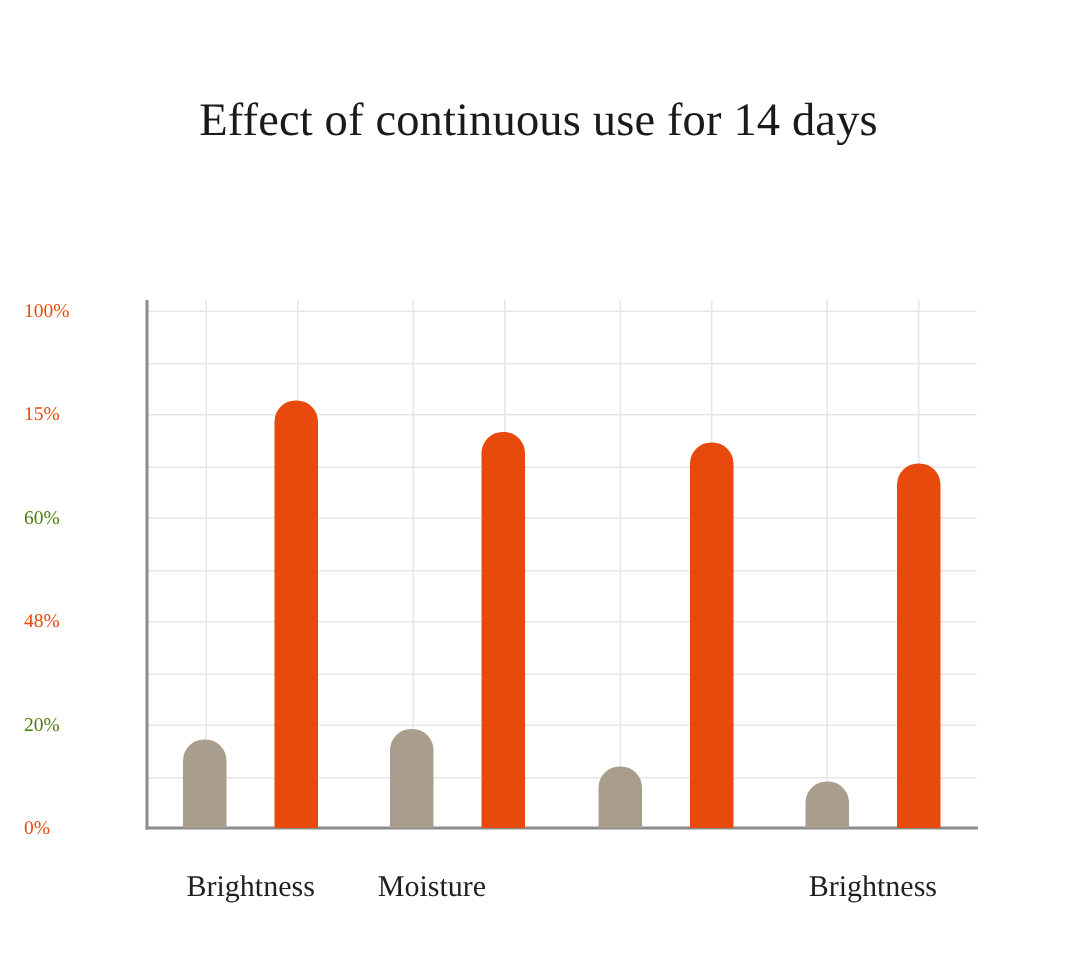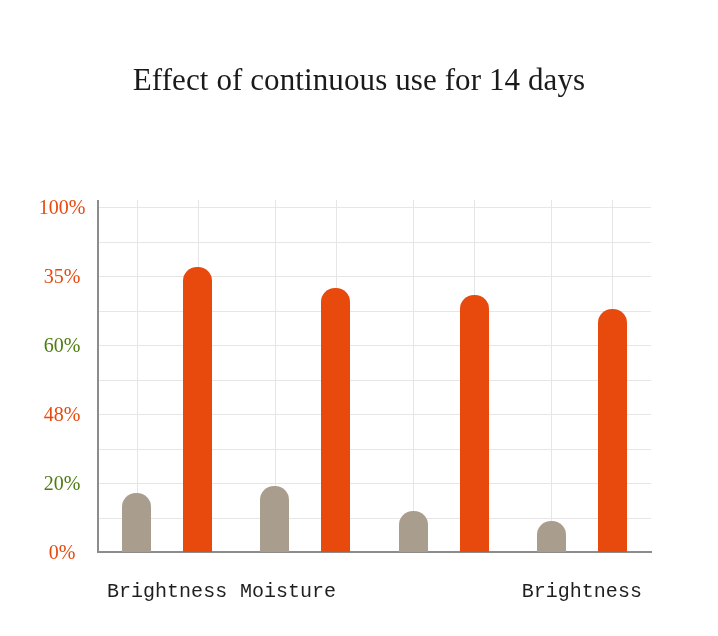--- a/index.html
+++ b/index.html
@@ -101,24 +101,24 @@
     position: absolute;
     top: 0;
     width: 1px;
     height: 352px;
     background: #e6e6e6;
   }
 
   
   .ytick {
     position: absolute;
-    right: 0;
+    right: 16px;
     width: 60px;
-    text-align: center;
-    font-size: 20px;
+    text-align: left;
+    font-size: 13px;
     color: #e8490c;
     transform: translateY(-50%);
     white-space: nowrap;
   }
   #ytick-holder {
     position: absolute;
     left: 30px;
     top: 200px;
     width: 62px;
     height: 352px;
@@ -150,21 +150,20 @@
     height: 30px;
   }
   .xtick {
     position: absolute;
     top: 0;
     text-align: center;
     font-size: 20px;
     color: #1f1f1f;
     transform: translateX(-50%);
     white-space: nowrap;
-    font-family: Liberation Mono, monospace;
   }
 </style>
 </head>
 <body>
 
 <div id="root">
 
   <div id="chart-title">Effect of continuous use for 14 days</div>
 
 
@@ -189,21 +188,21 @@
         <div class="gridline-v" style="left: 453px; background: rgb(230, 230, 230);"></div>
         <div class="gridline-v" style="left: 514px; background: rgb(230, 230, 230);"></div>
       </div>
     <div class="axis-line-y"></div>
     <div class="axis-line-x"></div>
     <div id="ytick-holder">
         <div class="ytick" style="top: 352px; color: rgb(232, 73, 12);">0%</div>
         <div class="ytick" style="top: 283px; color: #4d7c0f;">20%</div>
         <div class="ytick" style="top: 214px; color: rgb(232, 73, 12);">48%</div>
         <div class="ytick" style="top: 145px; color: #4d7c0f;">60%</div>
-        <div class="ytick" style="top: 76px; color: rgb(232, 73, 12);">35%</div>
+        <div class="ytick" style="top: 76px; color: rgb(232, 73, 12);">15%</div>
         <div class="ytick" style="top: 7px; color: rgb(232, 73, 12);">100%</div>
       </div>
     <div id="bars-layer">
         <div class="bar before" title="Brightness Before: 17%" style="background: rgb(169, 157, 141); height: 58.65px; left: 24.21px;"></div>
         <div class="bar after" title="Brightness After: 82.5%" style="background: rgb(232, 73, 12); height: 284.625px; left: 85.04px;"></div>
         <div class="bar before" title="Moisture Before: 19%" style="background: rgb(169, 157, 141); height: 65.55px; left: 162.46px;"></div>
         <div class="bar after" title="Moisture After: 76.5%" style="background: rgb(232, 73, 12); height: 263.925px; left: 223.29px;"></div>
         <div class="bar before" title="Smoothness Before: 12%" style="background: rgb(169, 157, 141); height: 41.4px; left: 300.71px;"></div>
         <div class="bar after" title="Smoothness After: 74.5%" style="background: rgb(232, 73, 12); height: 257.025px; left: 361.54px;"></div>
         <div class="bar before" title="Elasticity Before: 9%" style="background: rgb(169, 157, 141); height: 31.05px; left: 438.96px;"></div>

